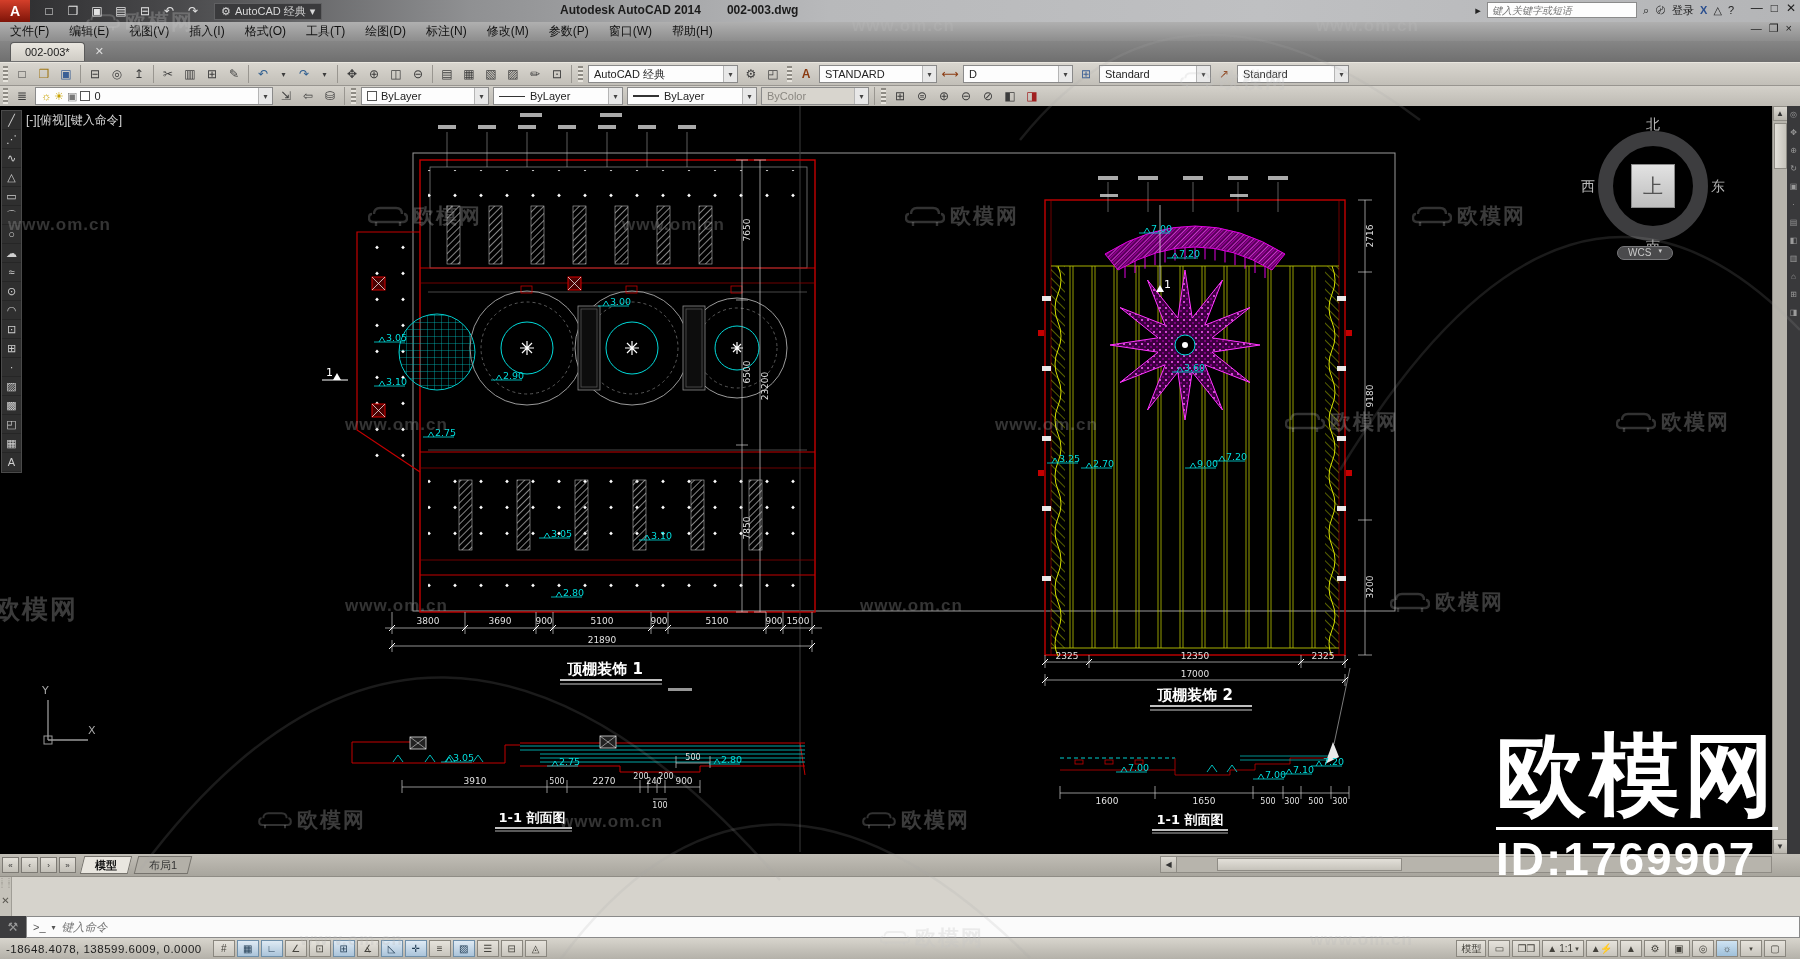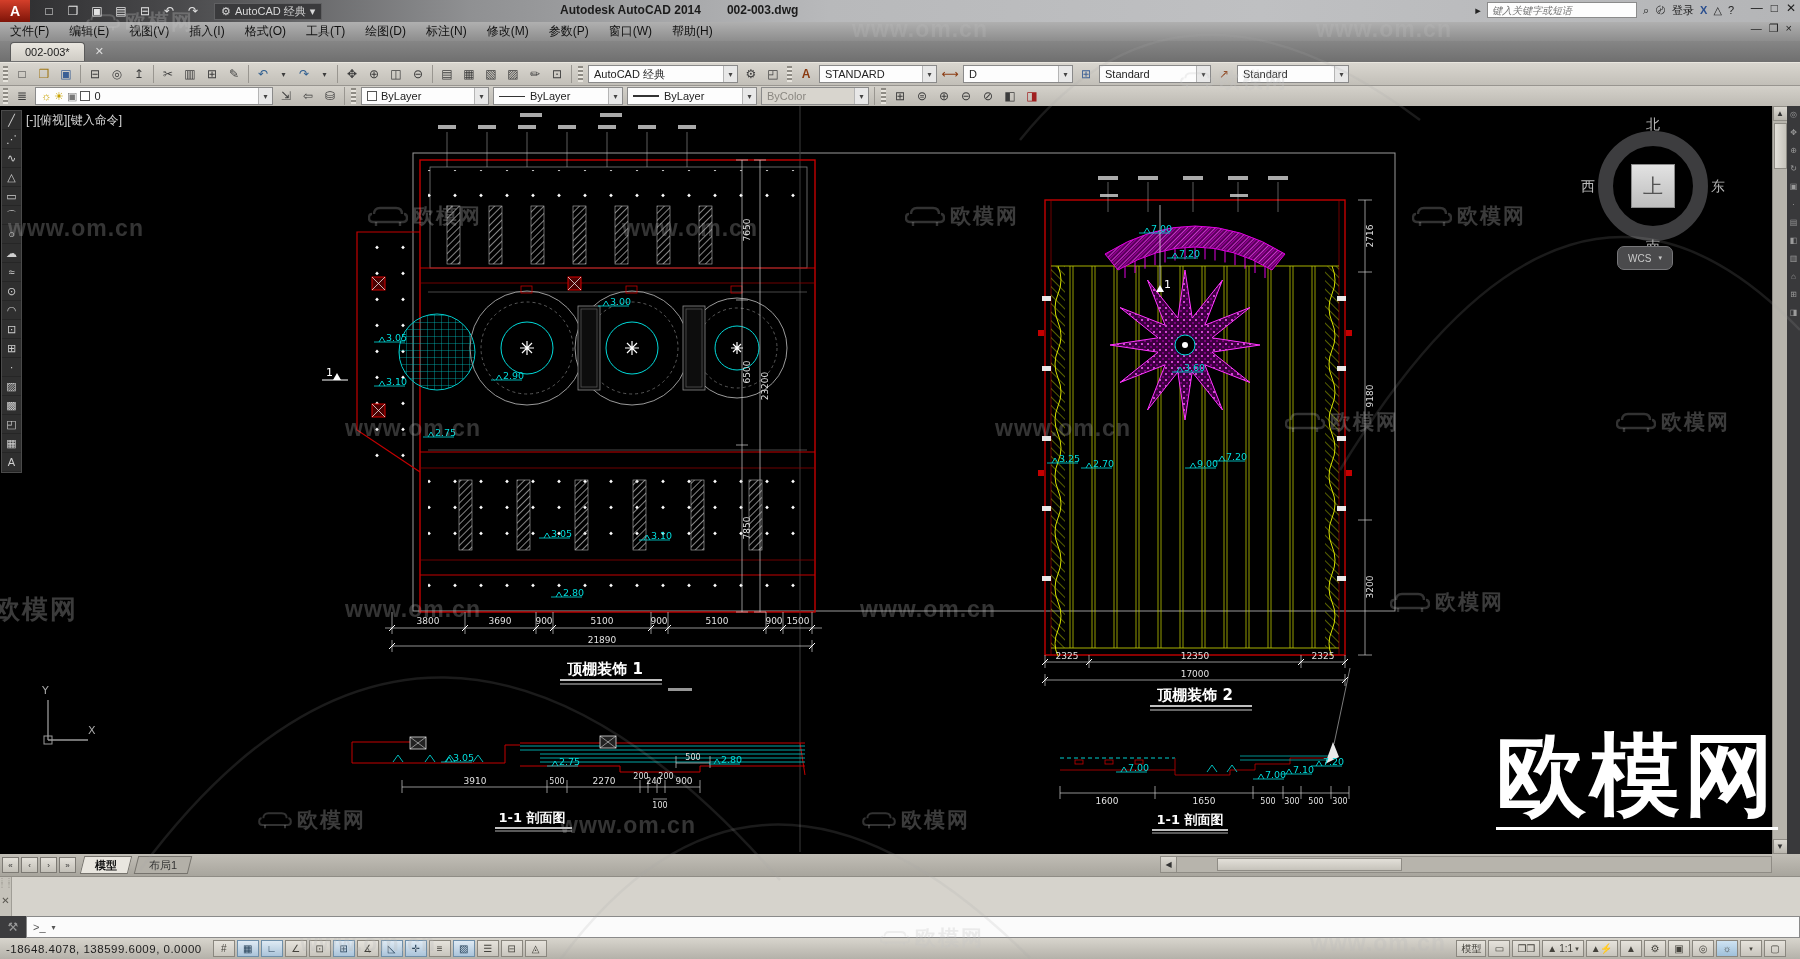--- a/index.html
+++ b/index.html
@@ -64,23 +64,23 @@
                   color:#cfcfcf; font-size:11px; border-bottom:1px solid #262626; }
 
   
   #viewcube { position:absolute; left:1585px; top:12px; width:136px; height:136px; z-index:2; }
   .vc-ring { position:absolute; left:13px; top:13px; width:110px; height:110px; border-radius:50%;
              border:15px solid #3d3d3f; background:transparent; }
   .vc-face { position:absolute; left:46px; top:46px; width:44px; height:44px; background:linear-gradient(180deg,#e2e2e2,#bdbdbd);
              border:1px solid #8a8a8a; display:flex; align-items:center; justify-content:center;
              color:#555; font-size:20px; }
   .vc-lbl { position:absolute; color:#b9b9b9; font-size:14px; z-index:3; }
-  #wcsbox { position:absolute; left:1617px; top:140px; width:56px; height:24px; background:#4a4a4c;
+  #wcsbox { position:absolute; left:1617px; top:140px; width:56px; height:14px; background:#4a4a4c;
             border:1px solid #77777a; border-radius:7px; color:#c9c9c9; font-size:10px;
-            display:flex; align-items:center; justify-content:center; gap:7px; z-index:2; }
+            display:flex; align-items:flex-start; justify-content:center; gap:7px; z-index:2; }
 
   
   #vscroll { position:absolute; right:13px; top:0; width:15px; height:748px; background:#b7b4ac;
              border-left:1px solid #8f8c85; z-index:3; display:flex; flex-direction:column; align-items:center; }
   #vscroll .arr { width:15px; height:15px; font-size:8px; color:#333; display:flex; align-items:center; justify-content:center;
                   background:linear-gradient(180deg,#dcd9d2,#b9b6ae); border:1px solid #8f8c85; }
   #vscroll .thumb { width:13px; height:46px; background:linear-gradient(90deg,#e3e0d9,#c6c3bb); border:1px solid #8f8c85; margin-top:2px; }
   #vscroll .arr.bottom { margin-top:auto; }
   #navstrip { position:absolute; right:0; top:0; width:13px; height:748px; background:#39393b; z-index:3;
               display:flex; flex-direction:column; align-items:center; padding-top:4px; gap:9px; }
@@ -122,21 +122,21 @@
   .sbtn { height:17px; min-width:22px; padding:0 4px; border:1px solid #8a877f;
           background:linear-gradient(180deg,#e6e3dc,#c8c5bd); display:flex; align-items:center; justify-content:center;
           font-size:10px; color:#44423c; gap:2px; }
   .sbtn.blue { background:linear-gradient(180deg,#cfe3f2,#9fc0da); }
 
   
   #wmlayer { position:absolute; inset:0; z-index:60; pointer-events:none; }
   .wm { position:absolute; display:flex; align-items:center; gap:5px; color:rgba(195,195,195,0.30);
         font-weight:bold; }
   .wm .sofa { opacity:0.85; }
-  .wm.url { font-size:23px; letter-spacing:1px; color:rgba(185,185,185,0.28); }
+  .wm.url { font-size:17px; letter-spacing:1px; color:rgba(185,185,185,0.28); }
   .wm.brandmark { font-size:21px; letter-spacing:2px; }
   #biglogo { position:absolute; right:22px; top:728px; z-index:70; color:#fff; }
   #biglogo .bname { font-size:90px; font-weight:bold; letter-spacing:4px; line-height:1.05;
                     border-bottom:3px solid #fff; padding-bottom:4px; }
   #biglogo .bid { font-size:46px; font-weight:bold; margin-top:2px; letter-spacing:2px; }
 
   svg text { font-family:"DejaVu Sans", sans-serif; }
   .dimtxt { fill:#e0e0e0; font-size:9px; text-anchor:middle; }
   .dimtxt.sm { font-size:8px; }
   .elevtxt { fill:#00dcdc; font-size:9.5px; }
@@ -961,20 +961,21 @@
   <div id="cmdgrip">
     <div class="dots">⋮⋮<br>⋮⋮</div>
     <div class="cx">✕</div>
   </div>
 </div>
 <div class="row" id="cmdinput">
   <div class="wrenchbox">⚒</div>
   <div class="cmdfield">
     <span class="prompt">&gt;_</span>
     <span class="prompt" style="font-size:8px;">▾</span>
+    <input placeholder="键入命令" style="">
   </div>
 </div>
 
 <div class="row" id="statusbar">
   <span id="coords">-18648.4078, 138599.6009, 0.0000</span>
   <div class="tgl">#</div>
   <div class="tgl on">▦</div>
   <div class="tgl on">∟</div>
   <div class="tgl">∠</div>
   <div class="tgl">⊡</div>
@@ -1126,13 +1127,14 @@
       </svg>
       <span>欧模网</span>
     </div>
   <div class="wm url" style="left:1310px; top:930px;">
       <span>www.om.cn</span>
     </div>
 </div>
 
 <div id="biglogo">
   <div class="bname">欧模网</div>
+  <div class="bid">ID:1769907</div>
 </div>
 
 </body></html>

